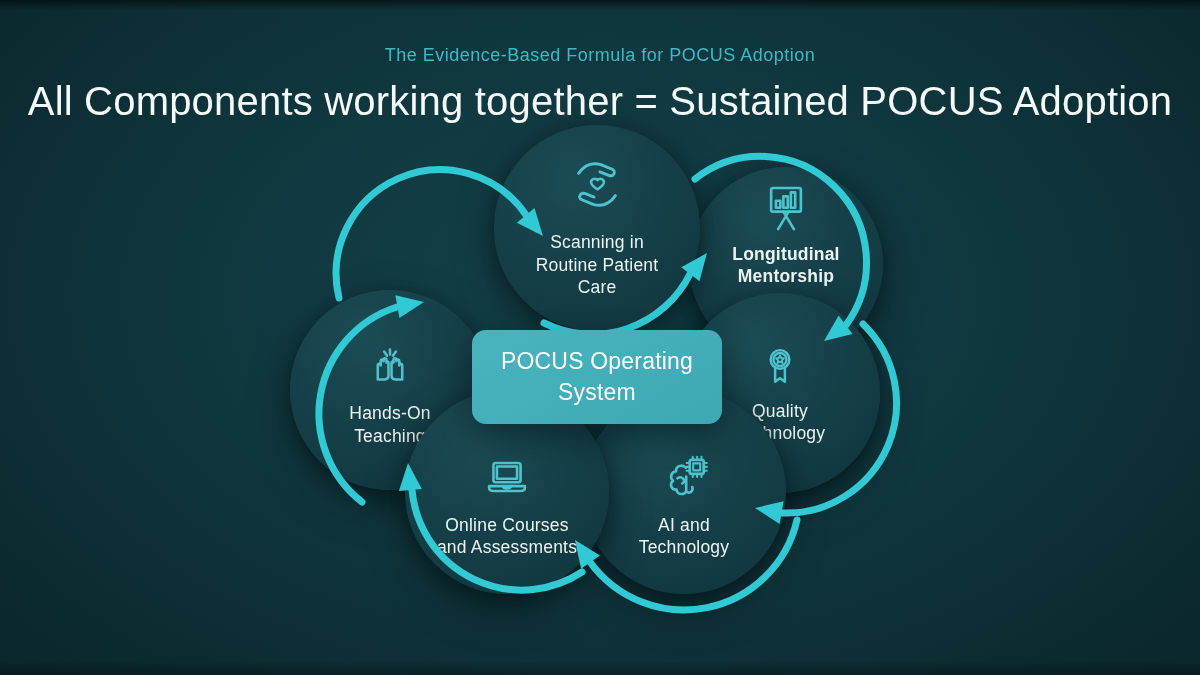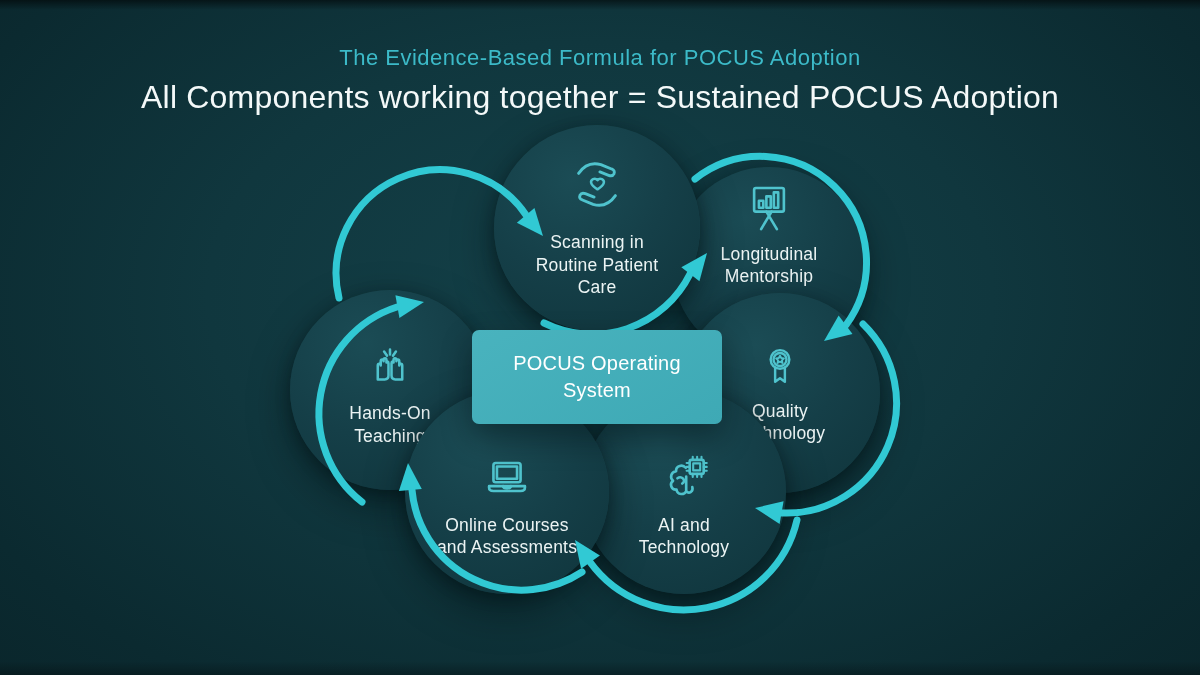--- a/index.html
+++ b/index.html
@@ -4,58 +4,58 @@
 <style>
   html,body{margin:0;padding:0;}
   body{width:1200px;height:675px;overflow:hidden;font-family:"Liberation Sans", sans-serif;}
   .stage{position:relative;width:1200px;height:675px;
     background:
       linear-gradient(to bottom, rgba(0,0,0,.55) 0px, rgba(0,0,0,0) 10px),
       linear-gradient(to top, rgba(0,0,0,.28) 0px, rgba(0,0,0,0) 14px),
       radial-gradient(ellipse 980px 640px at 50% 44%, #144149 0%, #10373e 40%, #0b2a30 72%, #092227 100%);
   }
   .eyebrow{position:absolute;top:45px;left:0;width:1200px;text-align:center;
-    color:#3cbac8;font-size:22px;font-weight:500;letter-spacing:.5px;}
+    color:#3cbac8;font-size:18px;font-weight:500;letter-spacing:.5px;}
   .heading{position:absolute;top:79px;left:0;width:1200px;text-align:center;
-    color:#f4f9f9;font-size:32px;font-weight:500;letter-spacing:.2px;}
+    color:#f4f9f9;font-size:40px;font-weight:500;letter-spacing:.2px;}
 
   .node{position:absolute;border-radius:50%;
     background:radial-gradient(circle at 38% 26%, #1b4c55 0%, #153f48 48%, #0f343b 100%);
     box-shadow:0 16px 38px rgba(2,13,16,.5), 0 4px 14px rgba(2,13,16,.35);
     display:flex;align-items:center;justify-content:center;}
   .node-content{display:flex;flex-direction:column;align-items:center;gap:6px;}
   .node-label{color:#ecf4f4;font-size:17.5px;line-height:1.28;text-align:center;white-space:pre-line;letter-spacing:.2px;}
   .icon{display:block;}
   .icon svg{display:block;stroke:#4fc3cd;fill:none;stroke-width:3;stroke-linecap:round;stroke-linejoin:round;}
 
   
   .n-workflow  {left:340px;top:167px;width:194px;height:194px;}
   .n-scanning  {left:494px;top:125px;width:206px;height:206px;}
-  .n-mentorship{left:672px;top:167px;width:194px;height:194px;}
+  .n-mentorship{left:689px;top:167px;width:194px;height:194px;font-weight:bold;}
   .n-quality   {left:680px;top:293px;width:200px;height:200px;}
   .n-ai        {left:582px;top:390px;width:204px;height:204px;}
   .n-online    {left:405px;top:390px;width:204px;height:204px;}
   .n-hands     {left:290px;top:290px;width:200px;height:200px;}
   .n-workflow  .node-content{transform:translateY(-32px);}
   .n-mentorship.node, .n-mentorship .node-content{}
   .n-mentorship .node-content{transform:translateY(-30px);}
   .n-ai .node-content{transform:translateY(13px);}
   .n-online .node-content{transform:translateY(13px);}
   .n-hands .node-content{transform:translateY(4px);gap:7px;}
   .n-scanning .node-content{transform:translateY(-2px);gap:16px;}
 
   .flow-svg{position:absolute;left:0;top:0;pointer-events:none;}
   .flow-svg path.arc{stroke:#31c9d4;stroke-width:7;fill:none;stroke-linecap:round;}
   .flow-svg polygon.head{fill:#31c9d4;}
 
-  .center-box{position:absolute;left:472px;top:330px;width:250px;height:94px;border-radius:7px;
+  .center-box{position:absolute;left:472px;top:330px;width:250px;height:94px;border-radius:14px;
     background:linear-gradient(150deg,#49b3be 0%,#3ea9b5 100%);
     box-shadow:0 14px 30px rgba(2,13,16,.4);
     display:flex;align-items:center;justify-content:center;text-align:center;
-    color:#ffffff;font-size:20px;font-weight:500;letter-spacing:.2px;white-space:pre-line;line-height:1.35;}
+    color:#ffffff;font-size:23px;font-weight:500;letter-spacing:.2px;white-space:pre-line;line-height:1.35;}
 </style>
 </head>
 <body>
 
 <div class="stage">
 
   <div class="eyebrow">The Evidence-Based Formula for POCUS Adoption</div>
   <div class="heading">All Components working together = Sustained POCUS Adoption</div>
 
 

